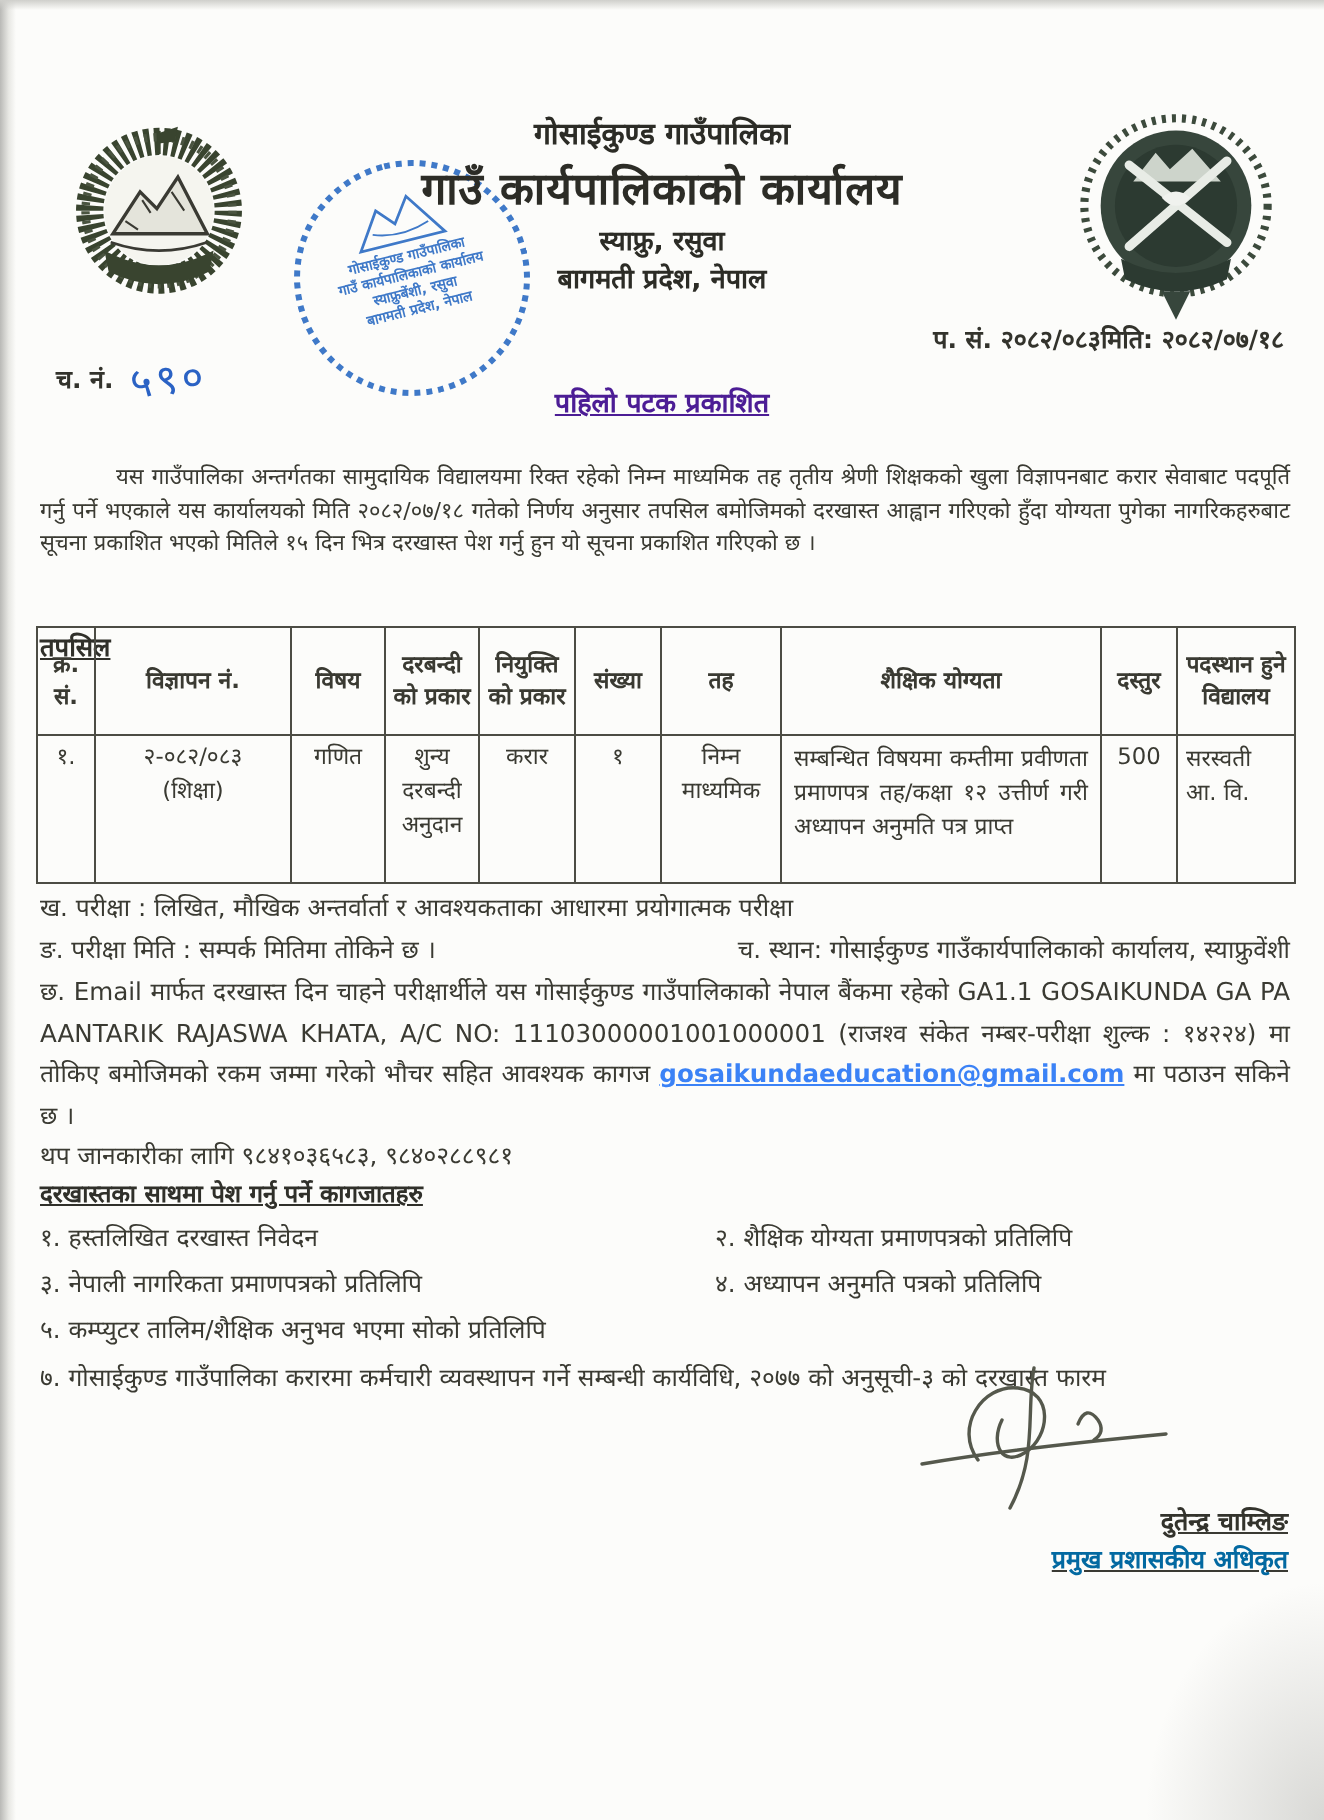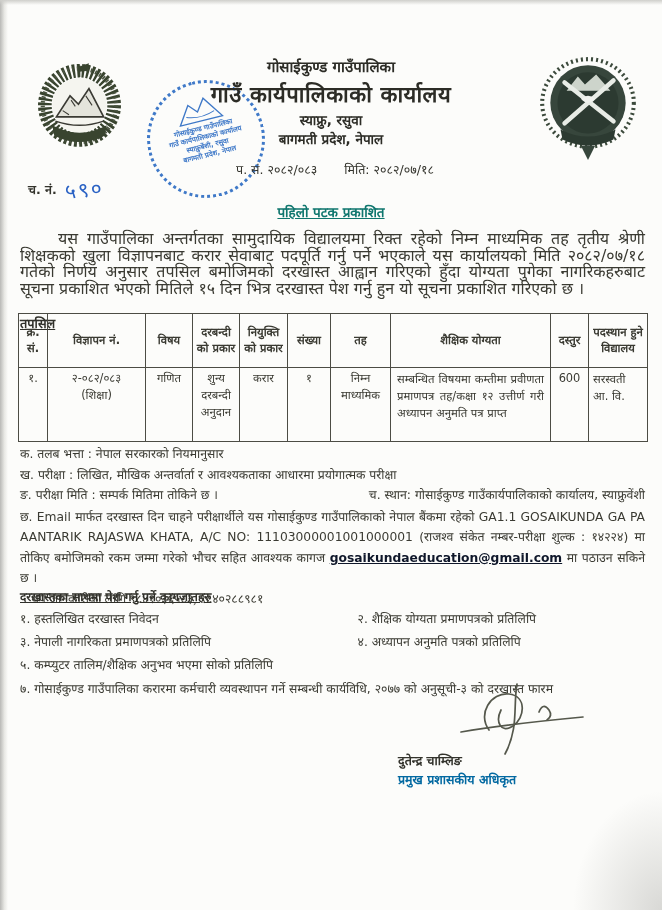--- a/index.html
+++ b/index.html
@@ -27,61 +27,61 @@
 
   
   .stamp{position:absolute;top:80px;left:147px;width:118px;height:118px;
     transform:rotate(-14deg);mix-blend-mode:multiply;opacity:.92;}
   .stamp .ring{position:absolute;inset:0;border:3px dotted #2f6fc8;border-radius:50%;}
   .stamp .inner{position:absolute;inset:6px;display:flex;flex-direction:column;align-items:center;
     justify-content:flex-start;padding-top:8px;box-sizing:border-box;}
   .stamp .line{font-size:7px;line-height:1.3;color:#2f6fc8;font-weight:bold;text-align:center;white-space:nowrap;}
 
   
-  .ref-row{position:absolute;top:161px;left:28px;right:20px;display:flex;justify-content:center;
-    font-size:12.5px;font-weight:normal;color:#33332c;gap:27px;}
+  .ref-row{position:absolute;top:161px;left:28px;right:20px;display:flex;justify-content:flex-end;
+    font-size:12.5px;font-weight:bold;color:#33332c;}
   .chalani{position:absolute;top:181px;left:28px;font-size:12.5px;font-weight:bold;color:#33332c;display:flex;align-items:flex-start;gap:8px;}
   .chalani .hand{color:#2a62c4;font-size:21px;line-height:18px;font-weight:normal;transform:rotate(-6deg);letter-spacing:2px;}
 
   
   .title-wrap{position:absolute;top:192px;left:0;right:0;text-align:center;}
   .title{font-size:13.5px;font-weight:bold;text-decoration:underline;color:#2e2e27;}
-  .subtitle{font-size:13.5px;font-weight:bold;text-decoration:underline;color:#0f766e;margin-top:11px;}
-
-  
-  .body-par{position:absolute;top:231px;left:20px;right:17px;font-size:16px;line-height:16.6px;
+  .subtitle{font-size:13.5px;font-weight:bold;text-decoration:underline;color:#4c1d95;margin-top:0;}
+
+  
+  .body-par{position:absolute;top:231px;left:20px;right:17px;font-size:11px;line-height:16.6px;
     text-align:justify;text-indent:38px;color:#3a3a32;}
   .tapasil{position:absolute;top:314px;left:20px;font-size:12.8px;font-weight:bold;text-decoration:underline;color:#30302a;}
 
   
   .vac-table{position:absolute;top:313px;left:18px;border-collapse:collapse;table-layout:fixed;width:629px;
     font-size:11.4px;color:#3a3a32;}
   .vac-table th,.vac-table td{border:1.4px solid #4c4c44;padding:2px 3px;vertical-align:top;}
   .vac-table th{font-weight:bold;text-align:center;vertical-align:middle;line-height:1.35;}
   .vac-table td{text-align:center;line-height:1.5;white-space:pre-line;}
   .vac-table td.qual{text-align:justify;padding:3px 6px;}
   .vac-table td.school{text-align:left;padding:3px 4px;}
   .vac-table .row-h{height:74px;}
   .vac-table .head-h{height:54px;}
 
   
   .notes{position:absolute;top:444px;left:20px;right:17px;font-size:12.3px;line-height:20.5px;color:#3a3a32;}
   .notes .nrow{display:flex;justify-content:space-between;}
   .notes .email-par{text-align:justify;margin-top:1px;}
-  .notes .email{text-decoration:underline;font-weight:bold;color:#0f172a;}
-  .notes .phone{margin-left:11px;font-family:Liberation Serif, serif;}
+  .notes .email{text-decoration:underline;font-weight:bold;color:#3b82f6;}
+  .notes .phone{margin-left:0;}
 
   
   .checklist{position:absolute;top:588px;left:20px;right:17px;font-size:12.3px;color:#3a3a32;}
   .checklist .head{font-weight:bold;text-decoration:underline;margin-bottom:6px;font-size:12px;color:#30302a;}
   .checklist .grid{display:grid;grid-template-columns:54% 46%;row-gap:7px;line-height:16px;}
   .checklist .full{margin-top:8px;line-height:16px;}
 
   
-  .signature{position:absolute;top:680px;left:398px;width:246px;text-align:left;}
+  .signature{position:absolute;top:680px;left:398px;width:246px;text-align:right;text-decoration:underline;}
   .signature svg{display:block;margin:0 auto -6px auto;}
   .signature .name{font-size:12.5px;font-weight:bold;color:#33332c;}
   .signature .role{font-size:12.5px;font-weight:bold;color:#0369a1;margin-top:2px;}
 </style>
 </head>
 <body>
 
 <div class="page">
 
   <div class="scan-edge-left"></div>
@@ -185,28 +185,27 @@
       <tr class="row-h">
         <td>१.</td>
         <td>२-०८२/०८३
 (शिक्षा)</td>
         <td>गणित</td>
         <td>शुन्य दरबन्दी अनुदान</td>
         <td>करार</td>
         <td>१</td>
         <td>निम्न माध्यमिक</td>
         <td class="qual">सम्बन्धित विषयमा कम्तीमा प्रवीणता प्रमाणपत्र तह/कक्षा १२ उत्तीर्ण गरी अध्यापन अनुमति पत्र प्राप्त</td>
-        <td>600</td>
+        <td>500</td>
         <td class="school">सरस्वती आ. वि.</td>
       </tr>
     </tbody>
   </table>
 
   <div class="notes">
-    <div>क. तलब भत्ता : नेपाल सरकारको नियमानुसार</div>
     <div>ख. परीक्षा : लिखित, मौखिक अन्तर्वार्ता र आवश्यकताका आधारमा प्रयोगात्मक परीक्षा</div>
     <div class="nrow">
       <span>ङ. परीक्षा मिति : सम्पर्क मितिमा तोकिने छ ।</span>
       <span>च. स्थान: गोसाईकुण्ड गाउँकार्यपालिकाको कार्यालय, स्याफ्रुवेंशी</span>
     </div>
     <div class="email-par"><span>छ. Email मार्फत दरखास्त दिन चाहने परीक्षार्थीले यस गोसाईकुण्ड गाउँपालिकाको नेपाल बैंकमा रहेको GA1.1 GOSAIKUNDA GA PA AANTARIK RAJASWA KHATA, A/C NO: 11103000001001000001 (राजश्व संकेत नम्बर-परीक्षा शुल्क : १४२२४) मा तोकिए बमोजिमको रकम जम्मा गरेको भौचर सहित आवश्यक कागज </span><span class="email">gosaikundaeducation@gmail.com</span><span> मा पठाउन सकिने छ ।</span></div>
     <div class="phone">थप जानकारीका लागि ९८४१०३६५८३, ९८४०२८८९८१</div>
   </div>
 
   <div class="checklist">

